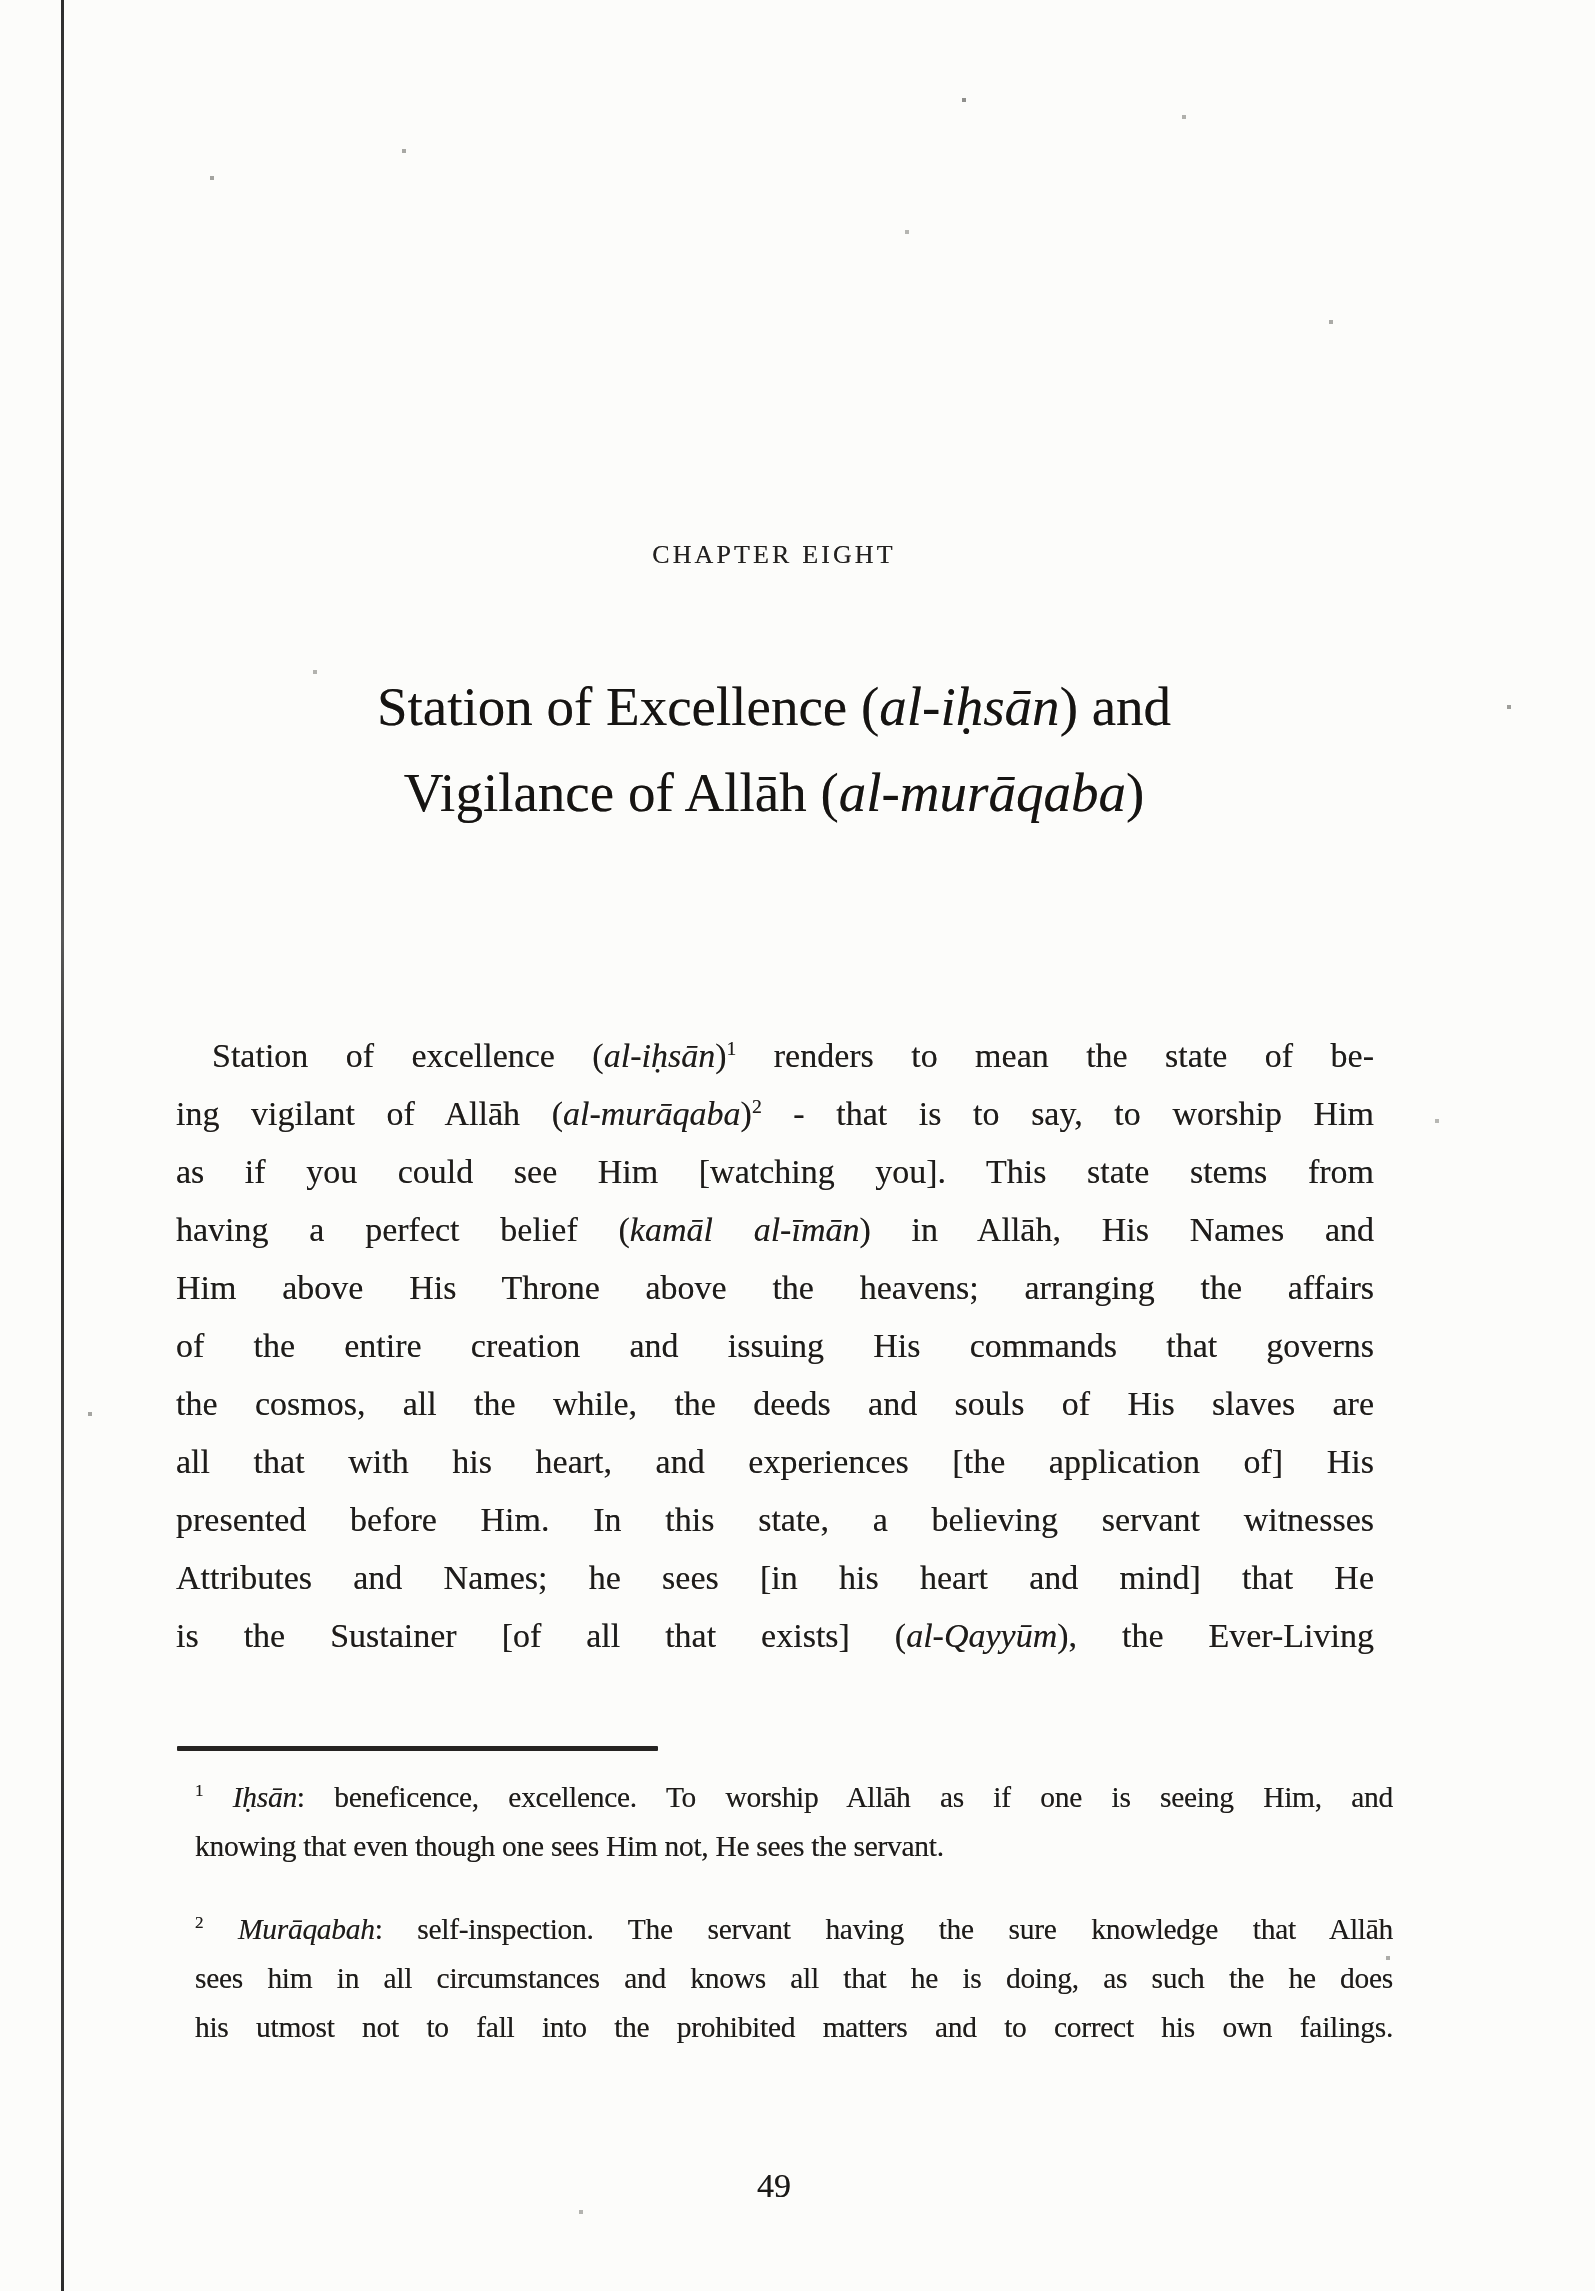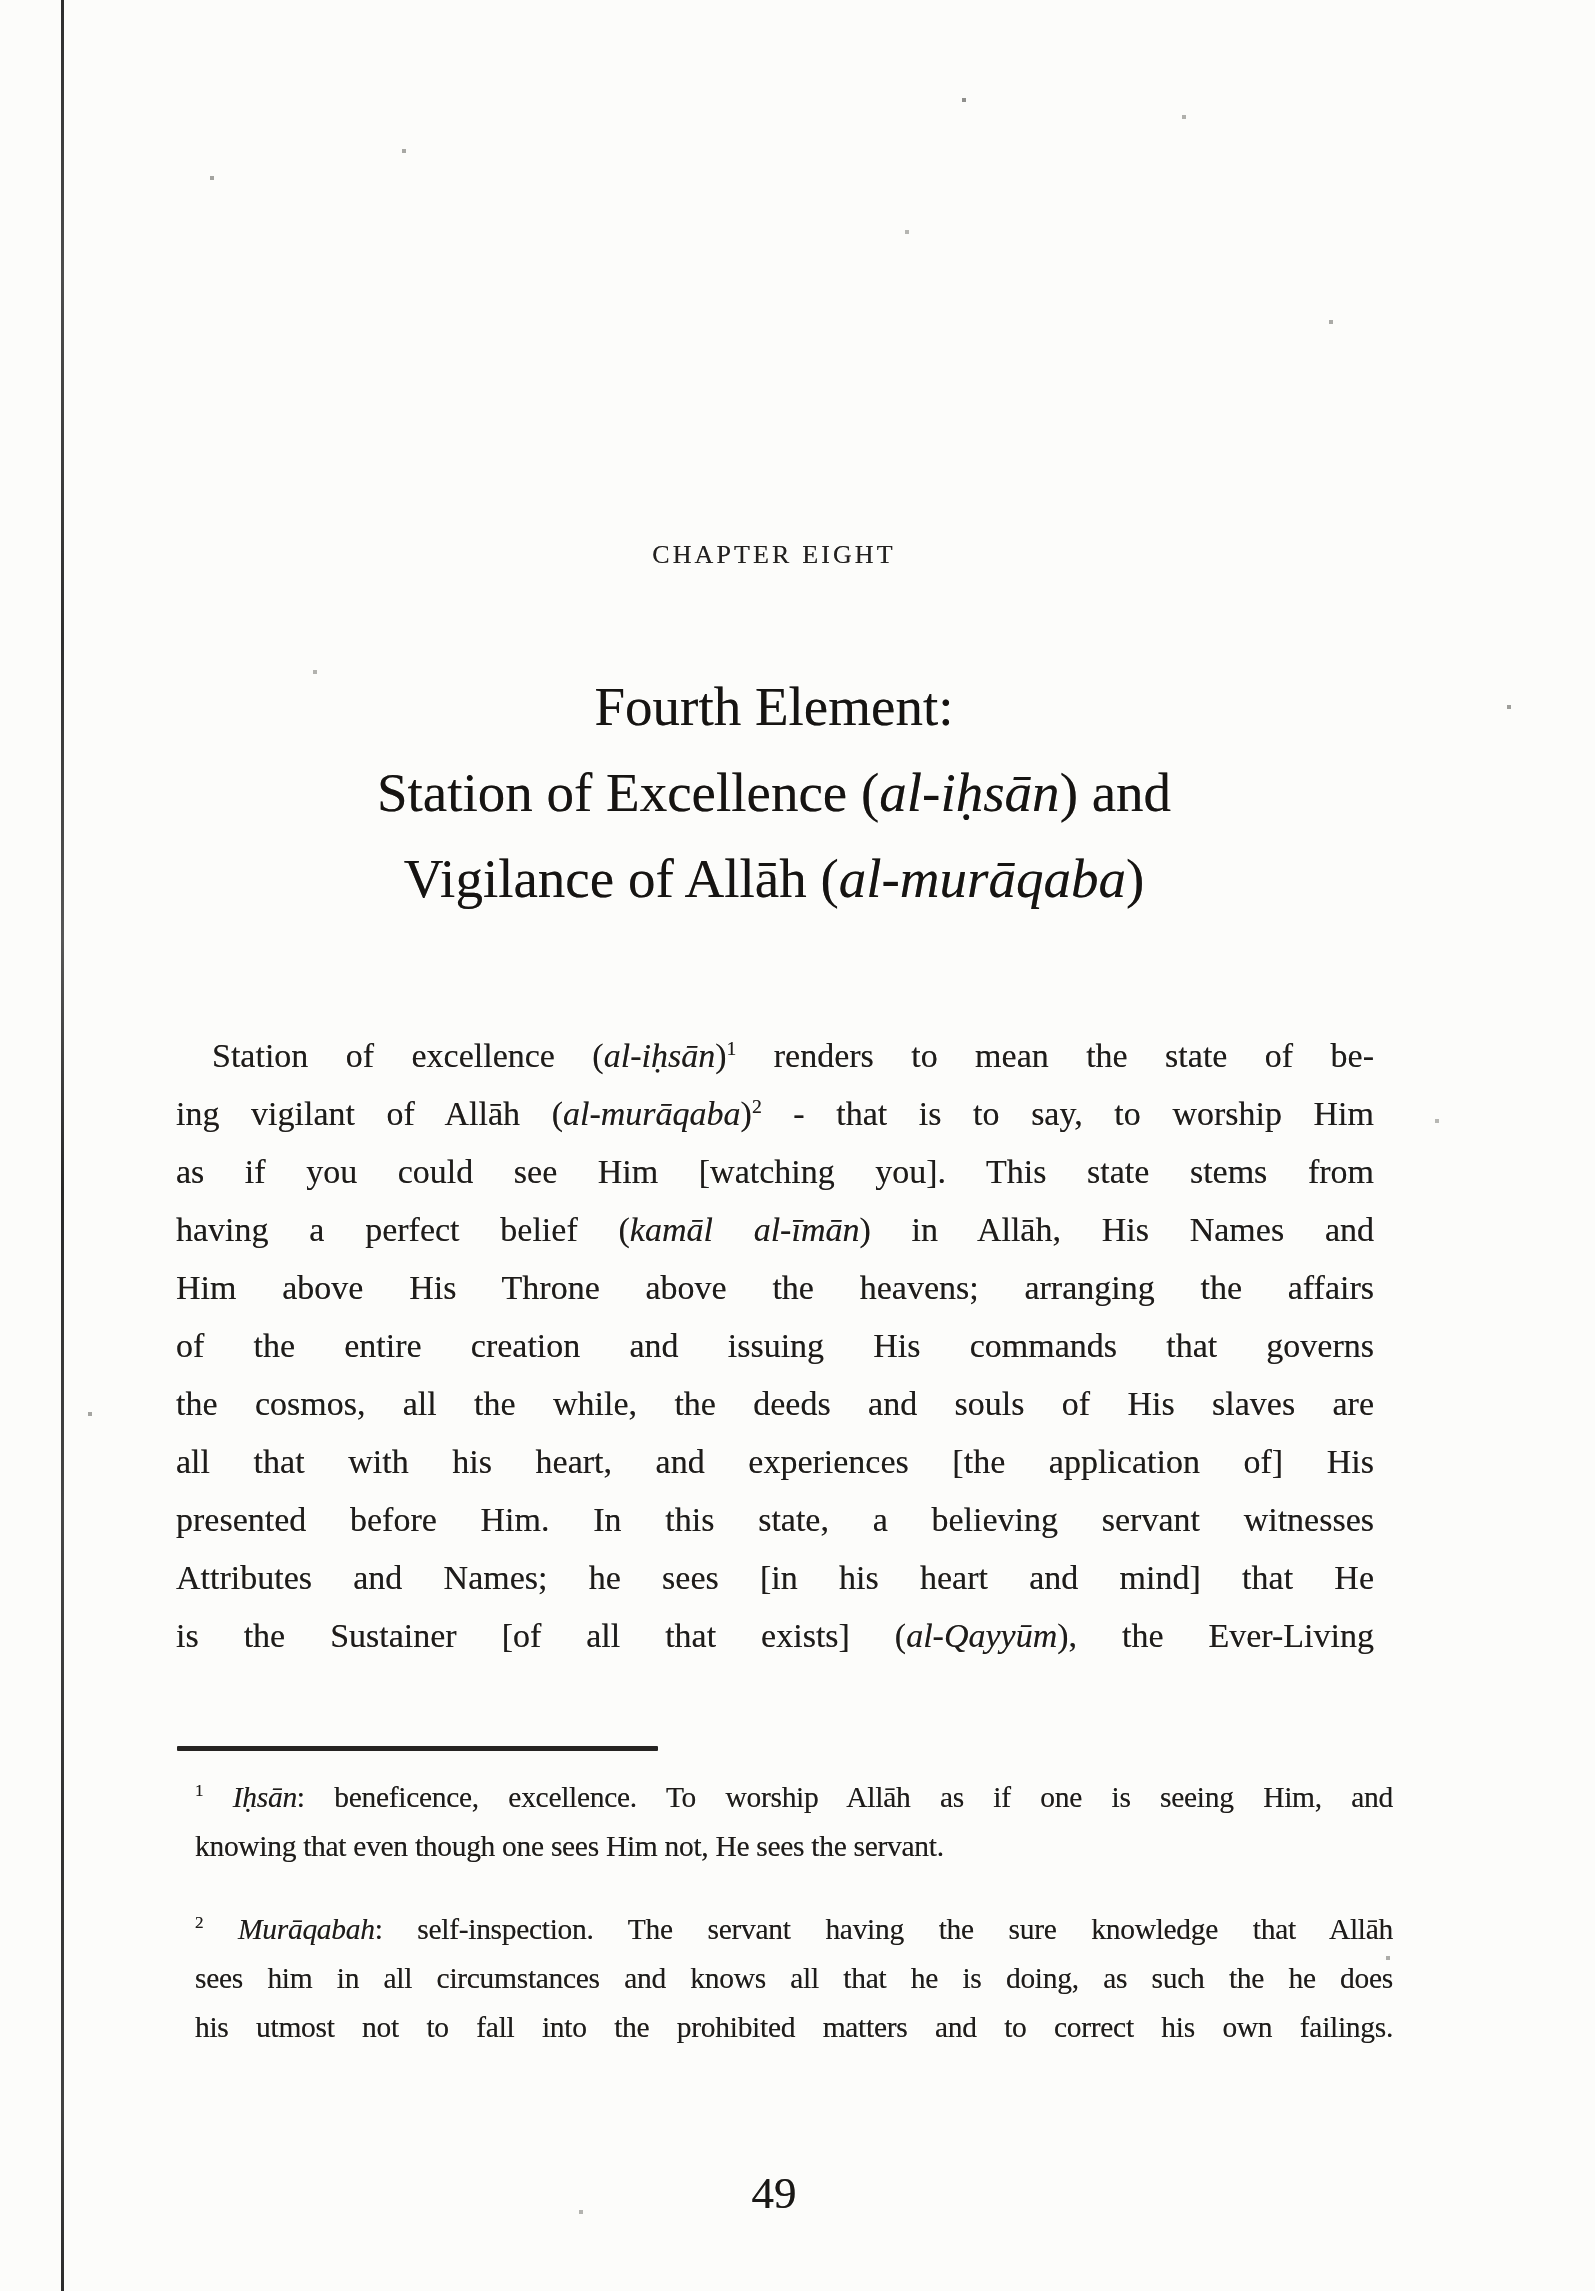--- a/index.html
+++ b/index.html
@@ -69,34 +69,33 @@
   }
   .footnote{margin-bottom:34px;}
   .footnote .tline{text-align:justify;text-align-last:justify;overflow:hidden;}
   .footnote .tline.nj{text-align-last:left;}
 
   sup{font-size:58%;line-height:0;vertical-align:super;}
   .it{font-style:italic;}
 
   .pagenum{
     position:absolute;top:2167px;left:175px;width:1198px;
-    text-align:center;font-size:45px;color:#1a1816;
+    text-align:center;font-size:34px;color:#1a1816;
   }
 </style>
 </head>
 <body>
 
 <div class="page">
   <div class="gutter"></div>
   <div class="specks"></div>
 
   <div class="chapter">CHAPTER EIGHT</div>
 
   <div class="title">
-      <div class="tline"><span>Fourth Element:</span></div>
       <div class="tline"><span>Station of Excellence (</span><span class="it">al-iḥsān</span><span>) and</span></div>
       <div class="tline"><span>Vigilance of Allāh (</span><span class="it">al-murāqaba</span><span>)</span></div>
     </div>
 
   <div class="bodytext">
       <div class="tline"><span>Station of excellence (</span><span class="it">al-iḥsān</span><span>)</span><sup>1</sup><span> renders to mean the state of be-</span></div>
       <div class="tline"><span>ing vigilant of Allāh (</span><span class="it">al-murāqaba</span><span>)</span><sup>2</sup><span> - that is to say, to worship Him</span></div>
       <div class="tline"><span>as if you could see Him [watching you]. This state stems from</span></div>
       <div class="tline"><span>having a perfect belief (</span><span class="it">kamāl al-īmān</span><span>) in Allāh, His Names and</span></div>
       <div class="tline"><span>Him above His Throne above the heavens; arranging the affairs</span></div>

